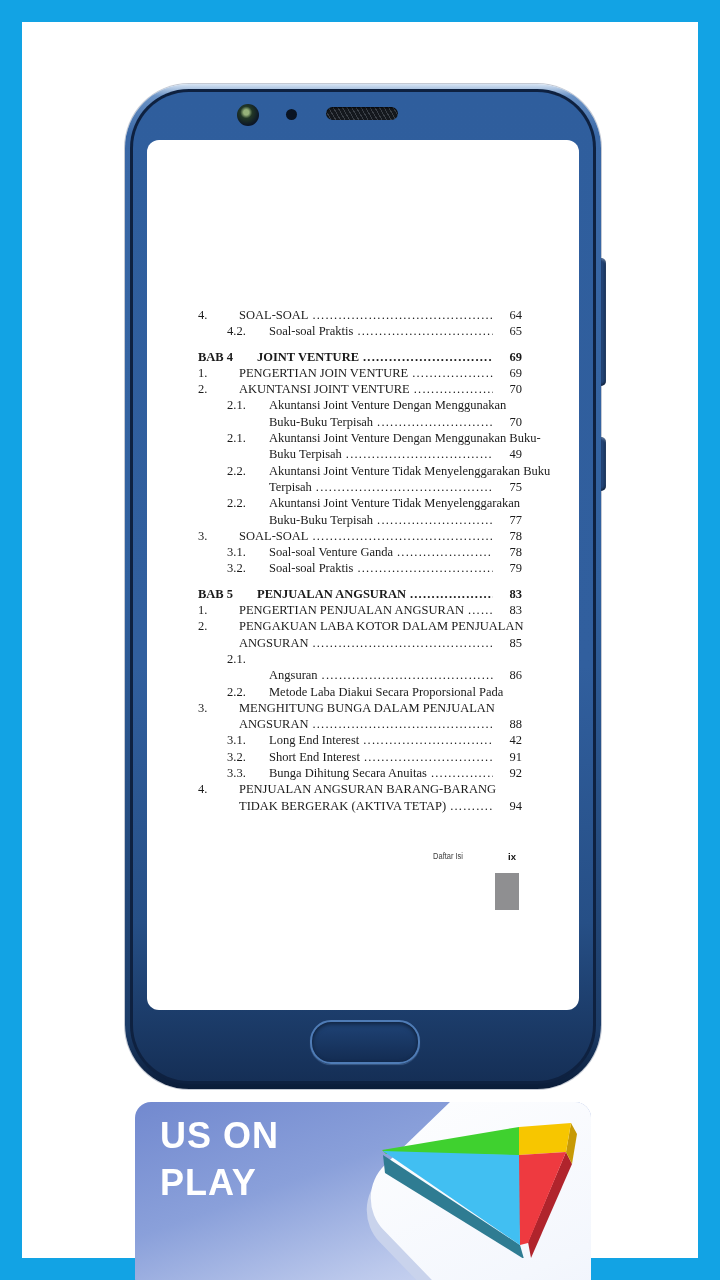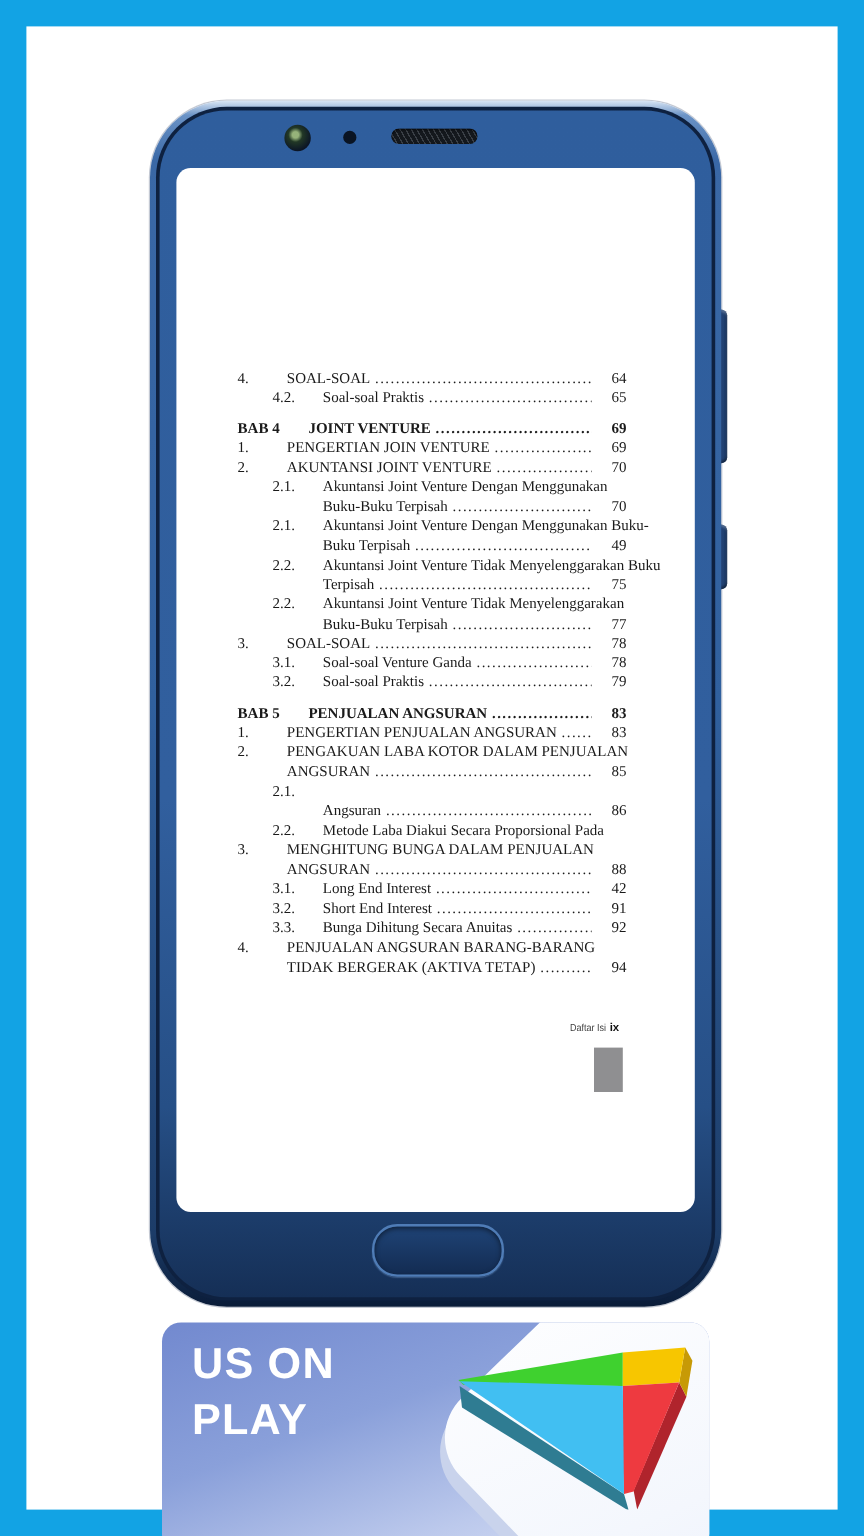--- a/index.html
+++ b/index.html
@@ -44,21 +44,21 @@
   .l2{padding-left:29px;}
   .l2 .ncol{width:31px;}
   .chapter{font-weight:bold;margin-top:9px;}
   .chapter .ncol{width:48px;}
   .leader{flex:1;overflow:hidden;white-space:nowrap;margin:0 3px 0 4px;}
   .leader::after{content:"..........................................................................................................................................";letter-spacing:1.2px;}
   .pg{flex:none;width:26px;text-align:right;}
 
   .page-footer{position:absolute;right:63px;top:711px;display:flex;gap:3px;align-items:flex-start;}
   .footer-label{font-family:"Liberation Sans",sans-serif;font-size:8.5px;color:#3c3c3c;transform:scaleX(.88);transform-origin:right;}
-  .footer-page{font-family:"Liberation Sans",sans-serif;font-size:9.5px;font-weight:bold;color:#111;}
+  .footer-page{font-family:"Liberation Sans",sans-serif;font-size:9.5px;font-weight:bold;color:#111;margin-left:42px;}
   .corner-square{position:absolute;right:60px;top:733px;width:24px;height:37px;background:#8f8f91;}
 
   
   .banner{position:absolute;left:135px;top:1102px;width:456px;height:192px;border-radius:16px;overflow:hidden;
           background:linear-gradient(160deg,#7289cf 0%,#8aa0da 38%,#bcc9ec 72%,#dde4f7 100%);cursor:pointer;}
   .card-depth{position:absolute;left:281px;top:-54px;width:330px;height:330px;border-radius:46px;
               background:#c9d3ec;transform:rotate(-44deg);}
   .card{position:absolute;left:285px;top:-66px;width:330px;height:330px;border-radius:46px;
         background:linear-gradient(200deg,#ffffff 0%,#f4f7fd 60%,#e9eefb 100%);transform:rotate(-44deg);}
   .play-svg{position:absolute;left:0;top:0;}

